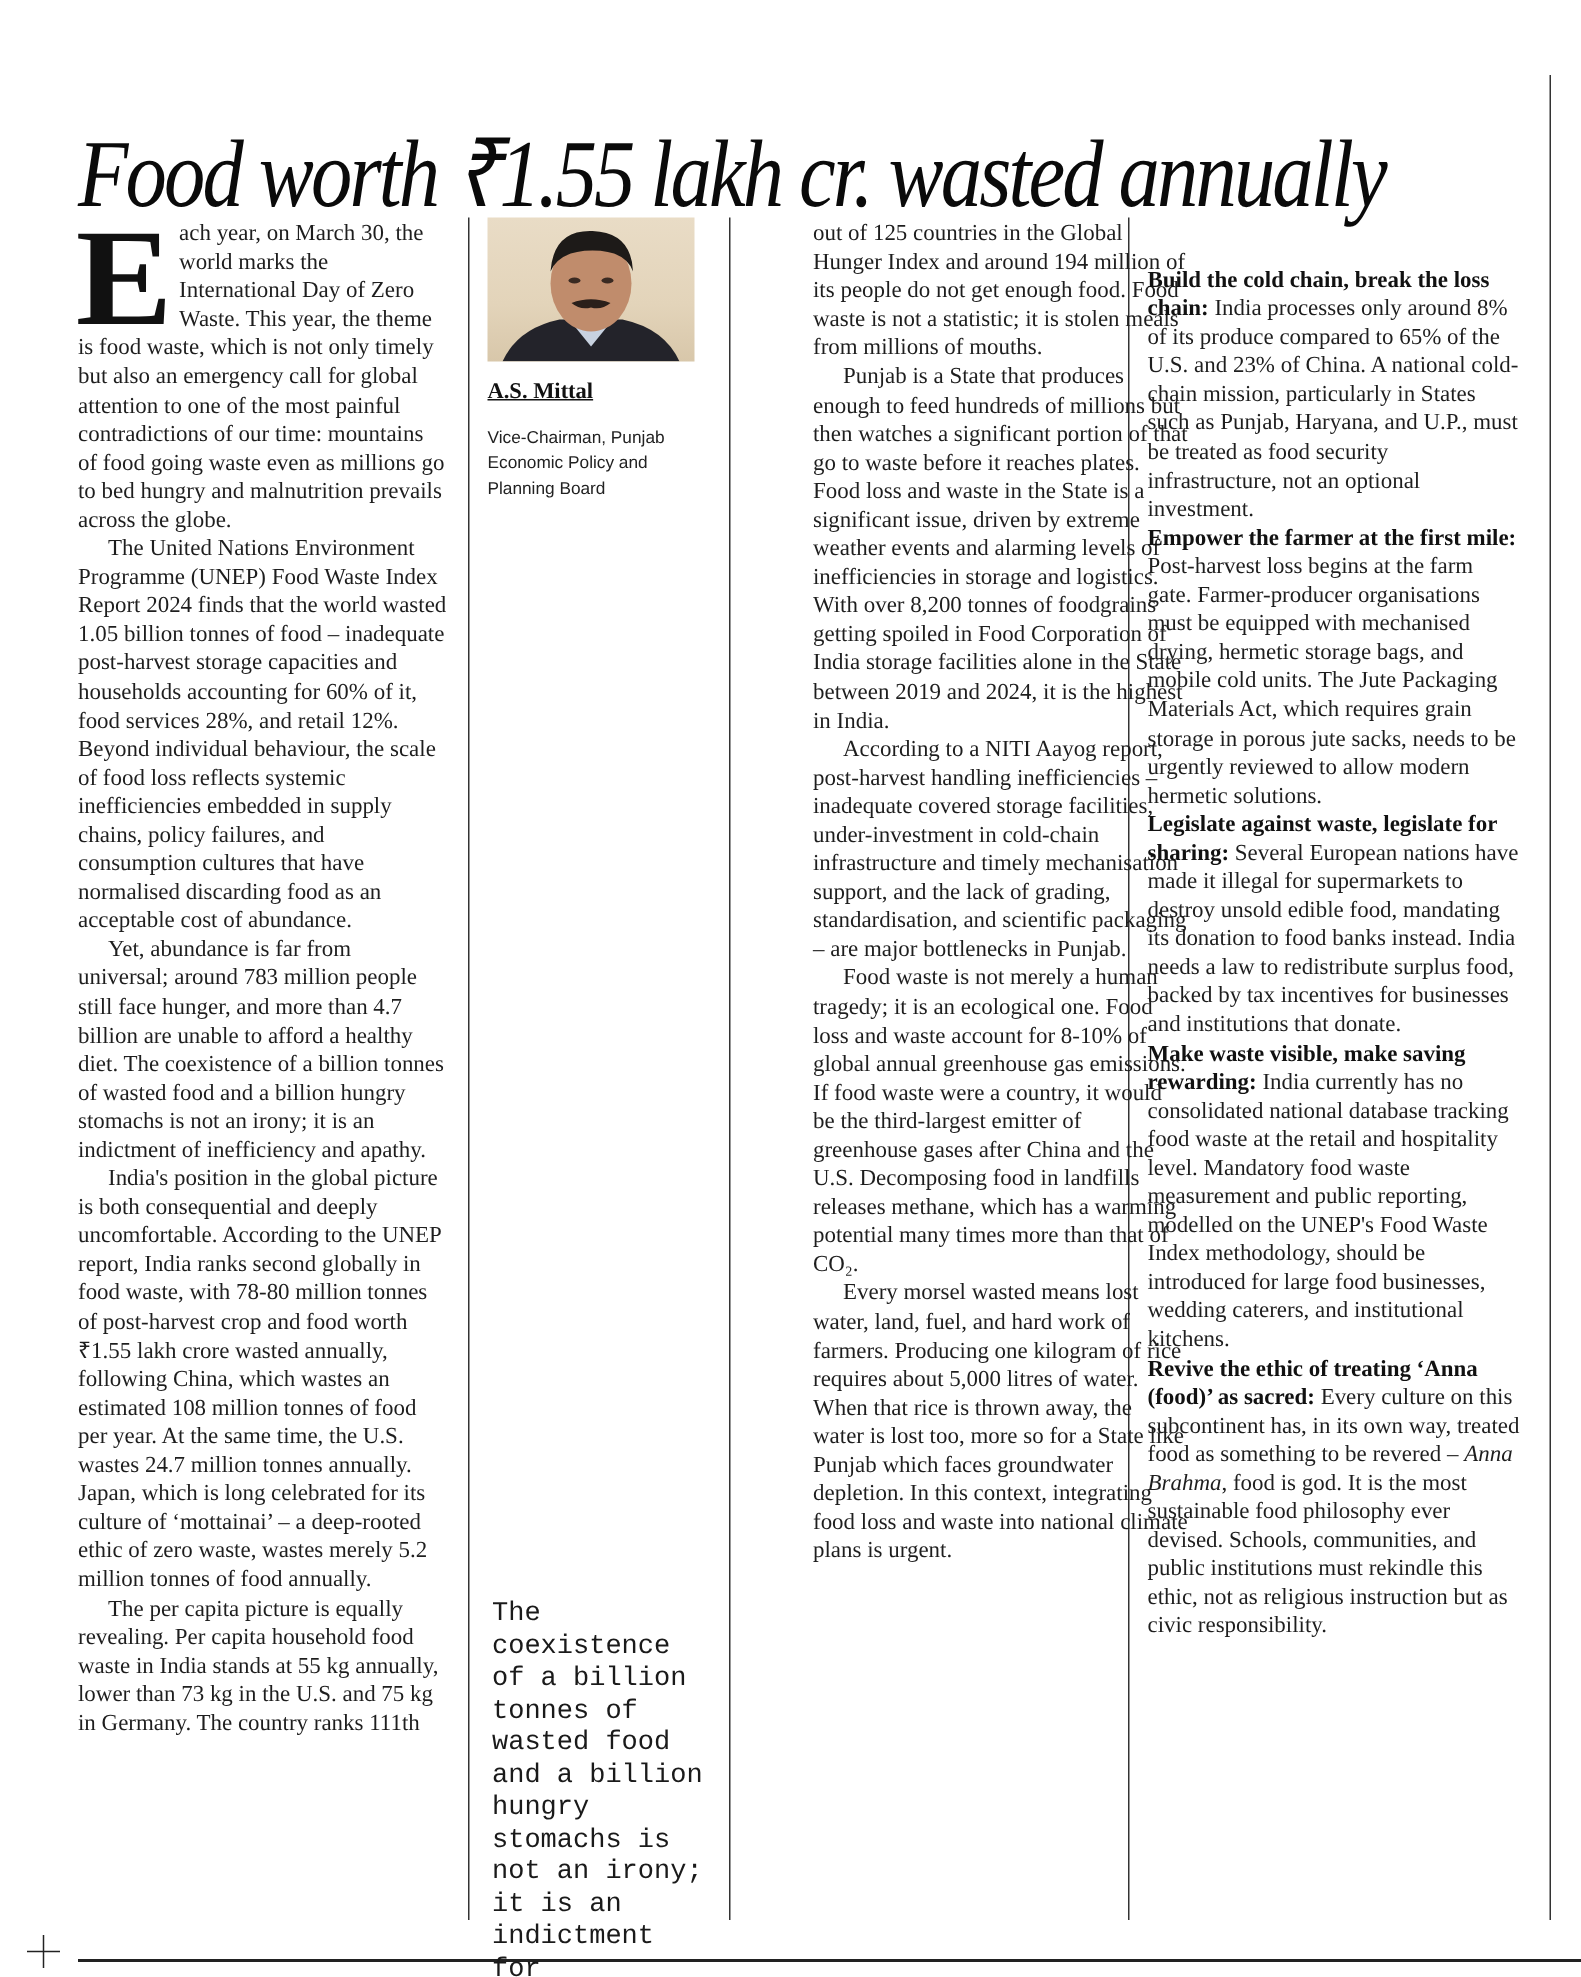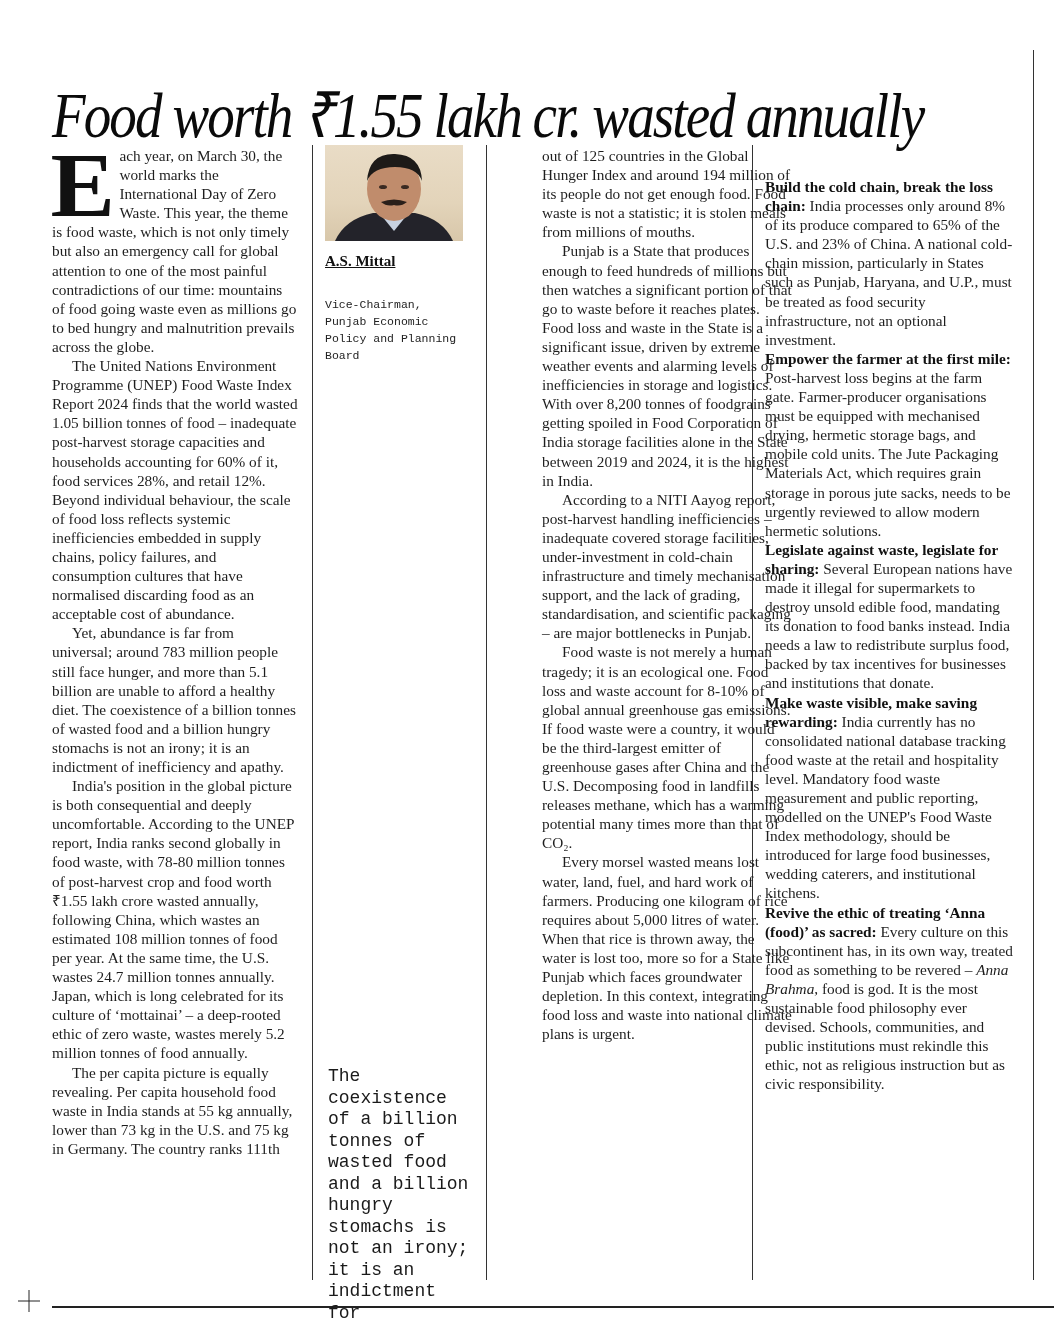--- a/index.html
+++ b/index.html
@@ -14,21 +14,21 @@
   .col { position:absolute; font-family:"Liberation Serif", serif; font-size:15.3px; line-height:19.1px; color:#1e1e1e; }
   .col p { margin:0; text-indent:20px; }
   .col p.noindent { text-indent:0; }
   .col b { font-weight:bold; color:#111; }
   .dropcap { float:left; font-family:"Liberation Serif", serif; font-weight:bold; font-size:92px; line-height:70px;
              margin:4px 6px 0 0; height:72px; color:#111; transform:scaleX(1.05); }
   .author-photo { position:absolute; left:325px; top:145px; width:138px; height:96px; overflow:hidden;
                   background:linear-gradient(180deg,#e9dcc6 0%, #e3d4ba 60%, #d8c7aa 100%); }
   .author-name { position:absolute; left:325px; top:253px; font-family:"Liberation Serif", serif; font-weight:bold;
                  font-size:15px; text-decoration:underline; color:#111; }
-  .author-role { position:absolute; left:325px; top:296px; width:140px; font-family:Liberation Mono, monospace;
+  .author-role { position:absolute; left:325px; top:284px; width:140px; font-family:Liberation Sans, sans-serif;
                  font-size:11.5px; line-height:17px; color:#222; }
   .pullquote { position:absolute; left:328px; top:1066px; width:150px; font-family:Liberation Mono, monospace;
                font-size:18px; line-height:21.5px; color:#1a1a1a; }
   .crosshair { position:absolute; left:18px; top:1290px; width:22px; height:22px; }
 </style>
 </head>
 <body>
 
 <h1 class="headline">Food worth ₹1.55 lakh cr. wasted annually</h1>
 
@@ -39,21 +39,21 @@
 <div class="hrule" style="left:52px; top:1306px; width:1002px;"></div>
 
 <svg class="crosshair" viewBox="0 0 22 22">
   <line x1="11" y1="0" x2="11" y2="22" stroke="#222" stroke-width="1"></line>
   <line x1="0" y1="11" x2="22" y2="11" stroke="#222" stroke-width="1"></line>
 </svg>
 
 <div class="col" style="left:52px; top:146px; width:246px;">
   <p class="noindent"><span class="dropcap">E</span><span>ach year, on March 30, the world marks the International Day of Zero Waste. This year, the theme is food waste, which is not only timely but also an emergency call for global attention to one of the most painful contradictions of our time: mountains of food going waste even as millions go to bed hungry and malnutrition prevails across the globe.</span></p>
   <p>The United Nations Environment Programme (UNEP) Food Waste Index Report 2024 finds that the world wasted 1.05 billion tonnes of food – inadequate post-harvest storage capacities and households accounting for 60% of it, food services 28%, and retail 12%. Beyond individual behaviour, the scale of food loss reflects systemic inefficiencies embedded in supply chains, policy failures, and consumption cultures that have normalised discarding food as an acceptable cost of abundance.</p>
-  <p>Yet, abundance is far from universal; around 783 million people still face hunger, and more than 5.1 billion are unable to afford a healthy diet. The coexistence of a billion tonnes of wasted food and a billion hungry stomachs is not an irony; it is an indictment of inefficiency and apathy.</p>
+  <p>Yet, abundance is far from universal; around 783 million people still face hunger, and more than 4.7 billion are unable to afford a healthy diet. The coexistence of a billion tonnes of wasted food and a billion hungry stomachs is not an irony; it is an indictment of inefficiency and apathy.</p>
   <p>India's position in the global picture is both consequential and deeply uncomfortable. According to the UNEP report, India ranks second globally in food waste, with 78-80 million tonnes of post-harvest crop and food worth ₹1.55 lakh crore wasted annually, following China, which wastes an estimated 108 million tonnes of food per year. At the same time, the U.S. wastes 24.7 million tonnes annually. Japan, which is long celebrated for its culture of ‘mottainai’ – a deep-rooted ethic of zero waste, wastes merely 5.2 million tonnes of food annually.</p>
   <p>The per capita picture is equally revealing. Per capita household food waste in India stands at 55 kg annually, lower than 73 kg in the U.S. and 75 kg in Germany. The country ranks 111th</p>
 </div>
 
 <div class="author-photo">
   <svg width="138" height="96" viewBox="0 0 138 96">
     <path d="M10 96 Q20 74 48 68 L90 68 Q118 74 128 96 Z" fill="#23232a"></path>
     <path d="M56 70 L69 86 L82 70 Z" fill="#c8d2e0"></path>
     <ellipse cx="69" cy="44" rx="27" ry="32" fill="#c08c6c"></ellipse>
     <path d="M42 36 Q44 8 70 9 Q96 10 97 36 Q92 22 70 22 Q48 22 42 36 Z" fill="#1d1a18"></path>

